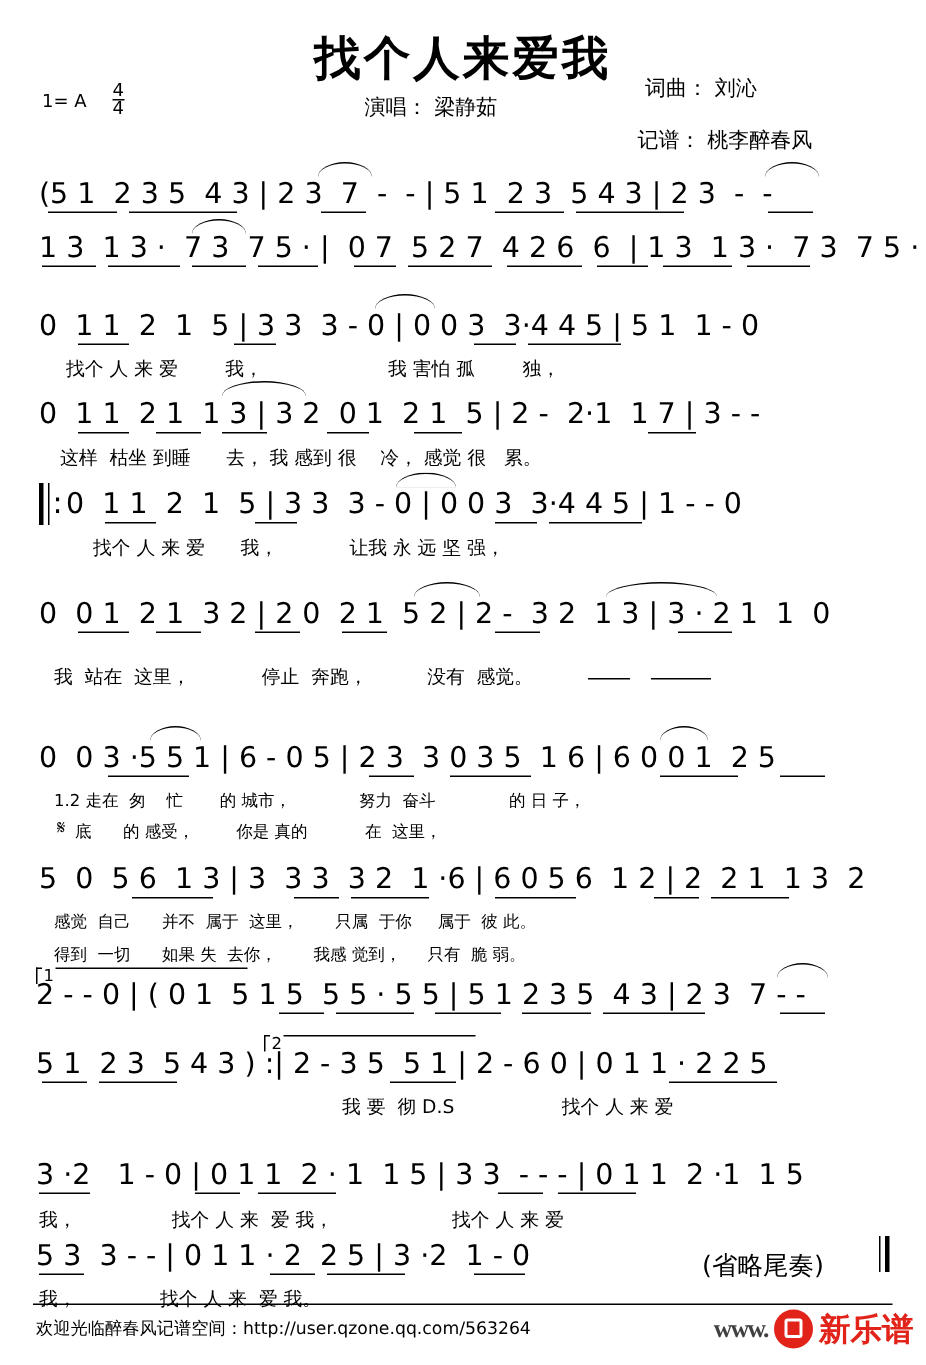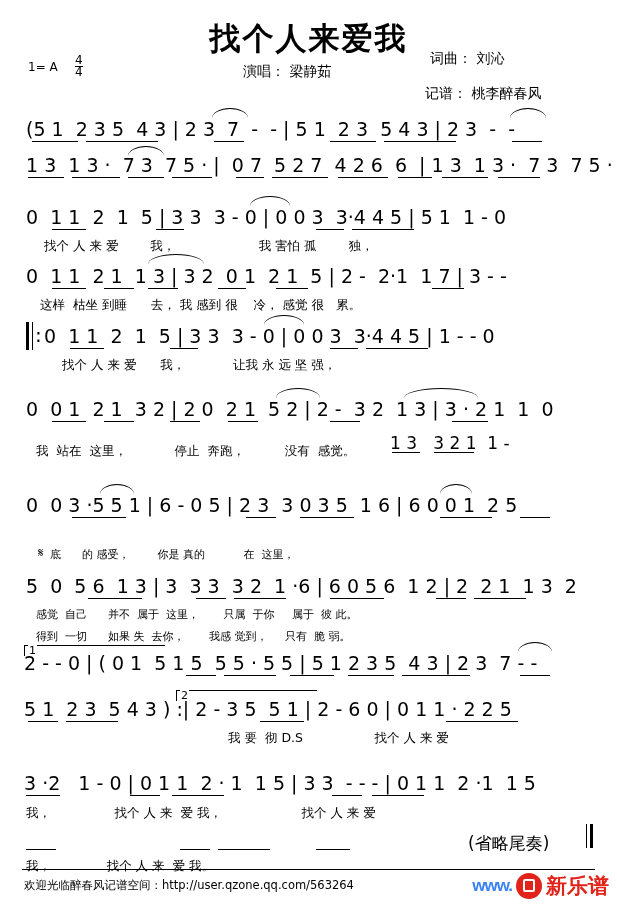--- a/index.html
+++ b/index.html
@@ -159,24 +159,24 @@
   }
   .watermark {
     position: absolute;
     top: 872px;
     right: 8px;
     display: flex;
     align-items: center;
     gap: 4px;
   }
   .wm-www {
-    font-family: Liberation Sans, sans-serif;
+    font-family: Liberation Serif, serif;
     font-size: 17px;
     font-weight: bold;
-    color: #3b82f6;
+    color: #404040;
     letter-spacing: -1px;
   }
   .wm-circle {
     width: 26px;
     height: 26px;
     border-radius: 50%;
     background: #e2231a;
     position: relative;
     display: inline-block;
   }
@@ -266,33 +266,33 @@
 
   <div class="row notes" style="top:398px; left:26px;">0  0 1  2 1  3 2 | 2 0  2 1  5 2 | 2 -  3 2  1 3 | 3 · 2 1  1  0</div>
   <div class="beam" style="top:421px; left:52px; width:34px;"></div>
   <div class="beam" style="top:421px; left:104px; width:30px;"></div>
   <div class="beam" style="top:421px; left:170px; width:30px;"></div>
   <div class="beam" style="top:421px; left:228px; width:30px;"></div>
   <div class="beam" style="top:421px; left:330px; width:30px;"></div>
   <div class="beam" style="top:421px; left:452px; width:36px;"></div>
   <div class="slur" style="top:388px; left:276px; width:44px;"></div>
   <div class="slur" style="top:388px; left:404px; width:74px;"></div>
-  <div class="row notes small" style="top:432px; left:390px;">1 3   3 2 1  1 -</div>
   <div class="beam" style="top:452px; left:392px; width:28px;"></div>
   <div class="beam" style="top:452px; left:434px; width:40px;"></div>
   <div class="row lyr" style="top:443px; left:36px;">我  站在  这里，            停止  奔跑，          没有  感觉。</div>
 
   <div class="row notes" style="top:494px; left:26px;">0  0 3 ·5 5 1 | 6 - 0 5 | 2 3  3 0 3 5  1 6 | 6 0 0 1  2 5</div>
   <div class="beam" style="top:517px; left:72px; width:54px;"></div>
   <div class="beam" style="top:517px; left:246px; width:30px;"></div>
   <div class="beam" style="top:517px; left:300px; width:54px;"></div>
   <div class="beam" style="top:517px; left:440px; width:52px;"></div>
   <div class="beam" style="top:517px; left:520px; width:30px;"></div>
   <div class="slur" style="top:484px; left:100px; width:34px;"></div>
   <div class="slur" style="top:484px; left:440px; width:32px;"></div>
+  <div class="row lyr tiny" style="top:526px; left:36px;">1.2 走在  匆    忙       的 城市，             努力  奋斗              的 日 子，</div>
   <div class="annot" style="top:545px; left:38px; font-size:13px;">𝄋</div>
   <div class="row lyr tiny" style="top:547px; left:50px;">底      的 感受，        你是 真的           在  这里，</div>
 
   <div class="row notes" style="top:575px; left:26px;">5  0  5 6  1 3 | 3  3 3  3 2  1 ·6 | 6 0 5 6  1 2 | 2  2 1  1 3  2</div>
   <div class="beam" style="top:598px; left:88px; width:54px;"></div>
   <div class="beam" style="top:598px; left:196px; width:30px;"></div>
   <div class="beam" style="top:598px; left:234px; width:52px;"></div>
   <div class="beam" style="top:598px; left:330px; width:54px;"></div>
   <div class="beam" style="top:598px; left:436px; width:30px;"></div>
   <div class="beam" style="top:598px; left:474px; width:52px;"></div>
@@ -322,20 +322,21 @@
   <div class="row lyr" style="top:730px; left:228px;">我 要  彻 D.S                  找个 人 来 爱</div>
 
   <div class="row notes" style="top:772px; left:24px;">3 ·2   1 - 0 | 0 1 1  2 · 1  1 5 | 3 3  - - - | 0 1 1  2 ·1  1 5</div>
   <div class="beam" style="top:795px; left:26px; width:34px;"></div>
   <div class="beam" style="top:795px; left:130px; width:30px;"></div>
   <div class="beam" style="top:795px; left:172px; width:52px;"></div>
   <div class="beam" style="top:795px; left:332px; width:30px;"></div>
   <div class="beam" style="top:795px; left:372px; width:52px;"></div>
   <div class="row lyr" style="top:805px; left:26px;">我，                找个 人 来  爱 我，                    找个 人 来 爱</div>
 
+  <div class="row notes" style="top:826px; left:24px;">5 3  3 - - | 0 1 1 · 2  2 5 | 3 ·2  1 - 0</div>
   <div class="beam" style="top:849px; left:26px; width:30px;"></div>
   <div class="beam" style="top:849px; left:180px; width:30px;"></div>
   <div class="beam" style="top:849px; left:218px; width:52px;"></div>
   <div class="beam" style="top:849px; left:316px; width:34px;"></div>
   <div class="row lyr" style="top:858px; left:26px;">我，              找个 人 来  爱 我。</div>
   <div class="annot" style="top:832px; left:468px;">(省略尾奏)</div>
   <div class="thinbar" style="top:824px; left:586px; height:24px;"></div>
   <div class="thickbar" style="top:824px; left:590px; height:24px;"></div>
 
   <div class="footer-line"></div>

